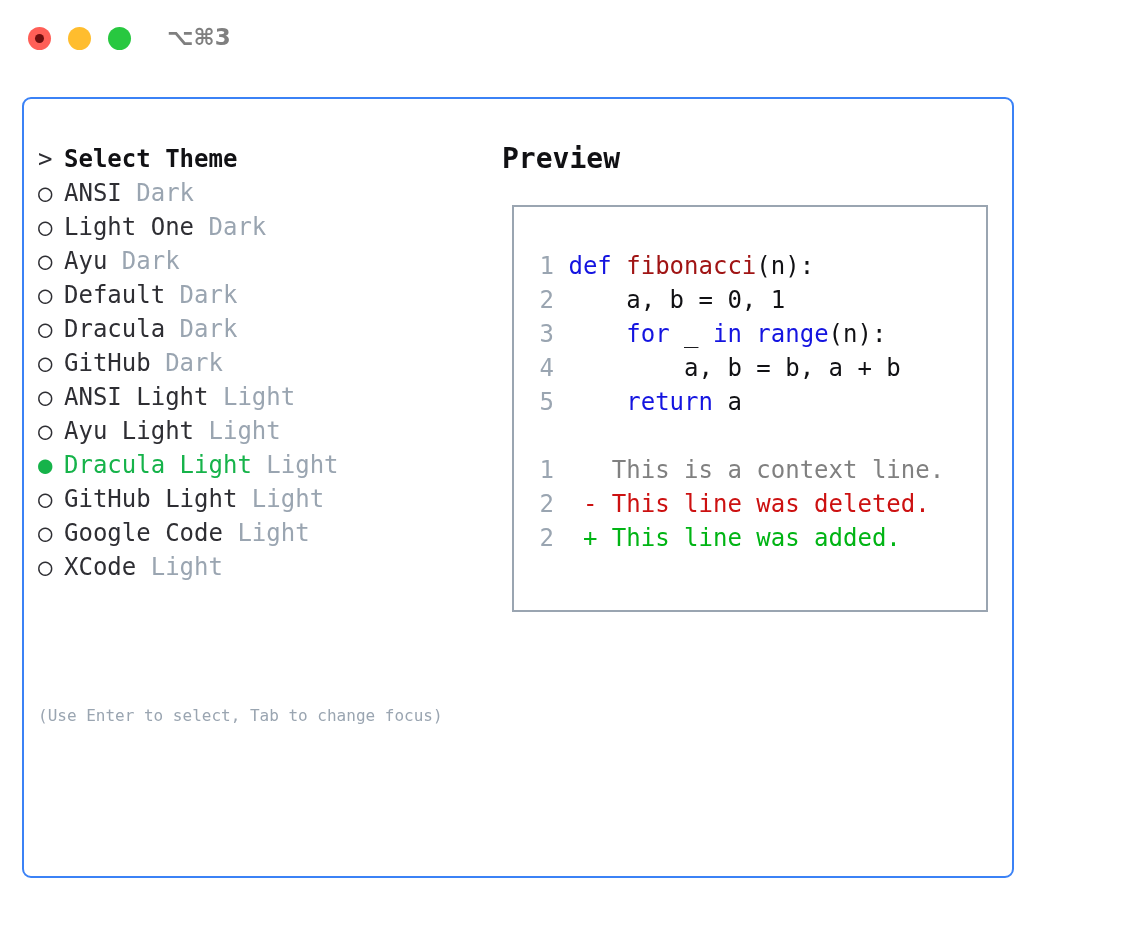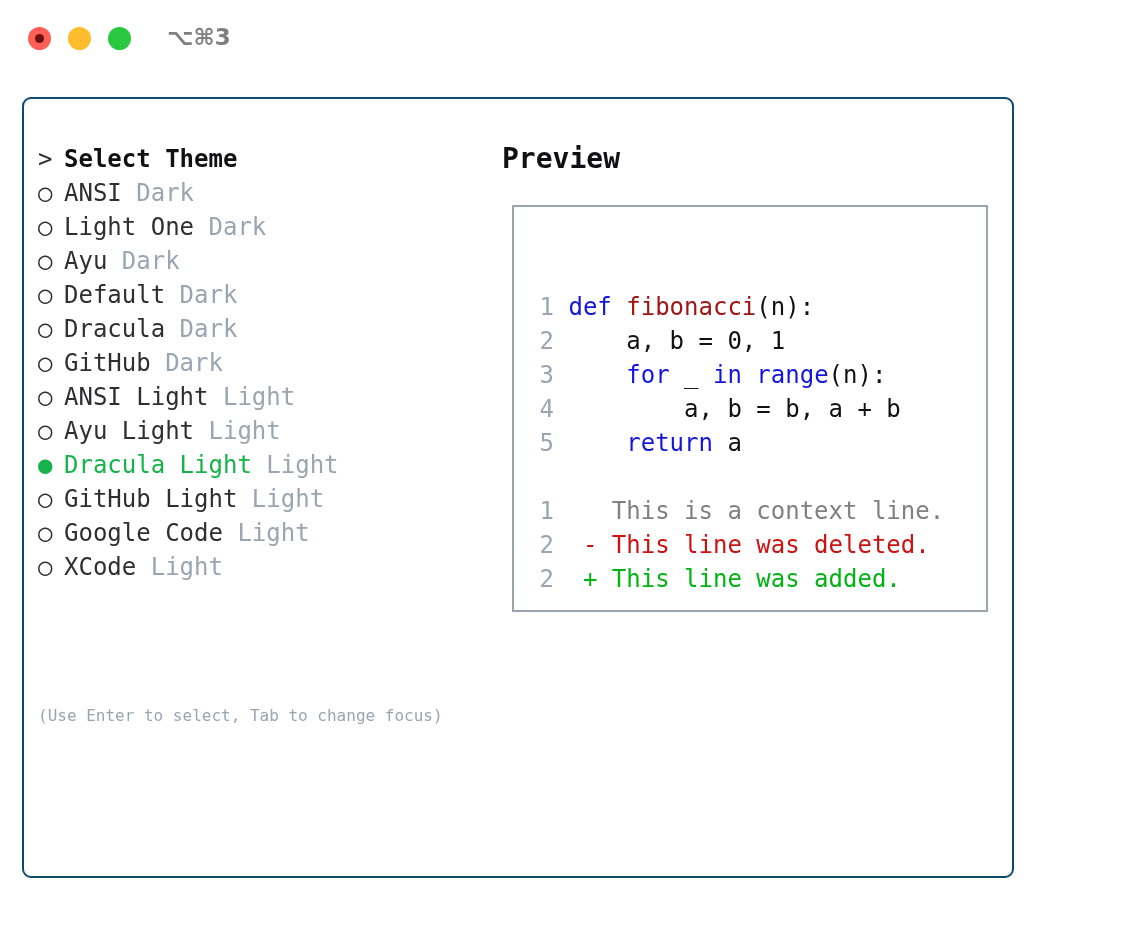--- a/index.html
+++ b/index.html
@@ -62,21 +62,21 @@
     white-space: pre;
   }
 
   
   #panel {
     position: absolute;
     left: 22px;
     top: 97px;
     width: 992px;
     height: 781px;
-    border: 2px solid #0c4a6e;
+    border: 2px solid #3b82f6;
     border-radius: 9px;
     box-sizing: border-box;
     background: #ffffff;
   }
 
   
   #left-col {
     position: absolute;
     left: 14px;
     top: 43px;
@@ -139,21 +139,20 @@
     box-sizing: border-box;
     background: #ffffff;
   }
   #code {
     position: absolute;
     left: 14px;
     top: 42px;
     font-size: 24px;
     line-height: 34px;
     white-space: pre;
-    margin-top: 41px;
   }
   .cline { white-space: pre; }
   .lnum {
     display: inline-block;
     width: 26px;
     text-align: right;
     color: #9aa5b1;
   }
   .kw   { color: #1414e0; }
   .fn   { color: #a01414; }

